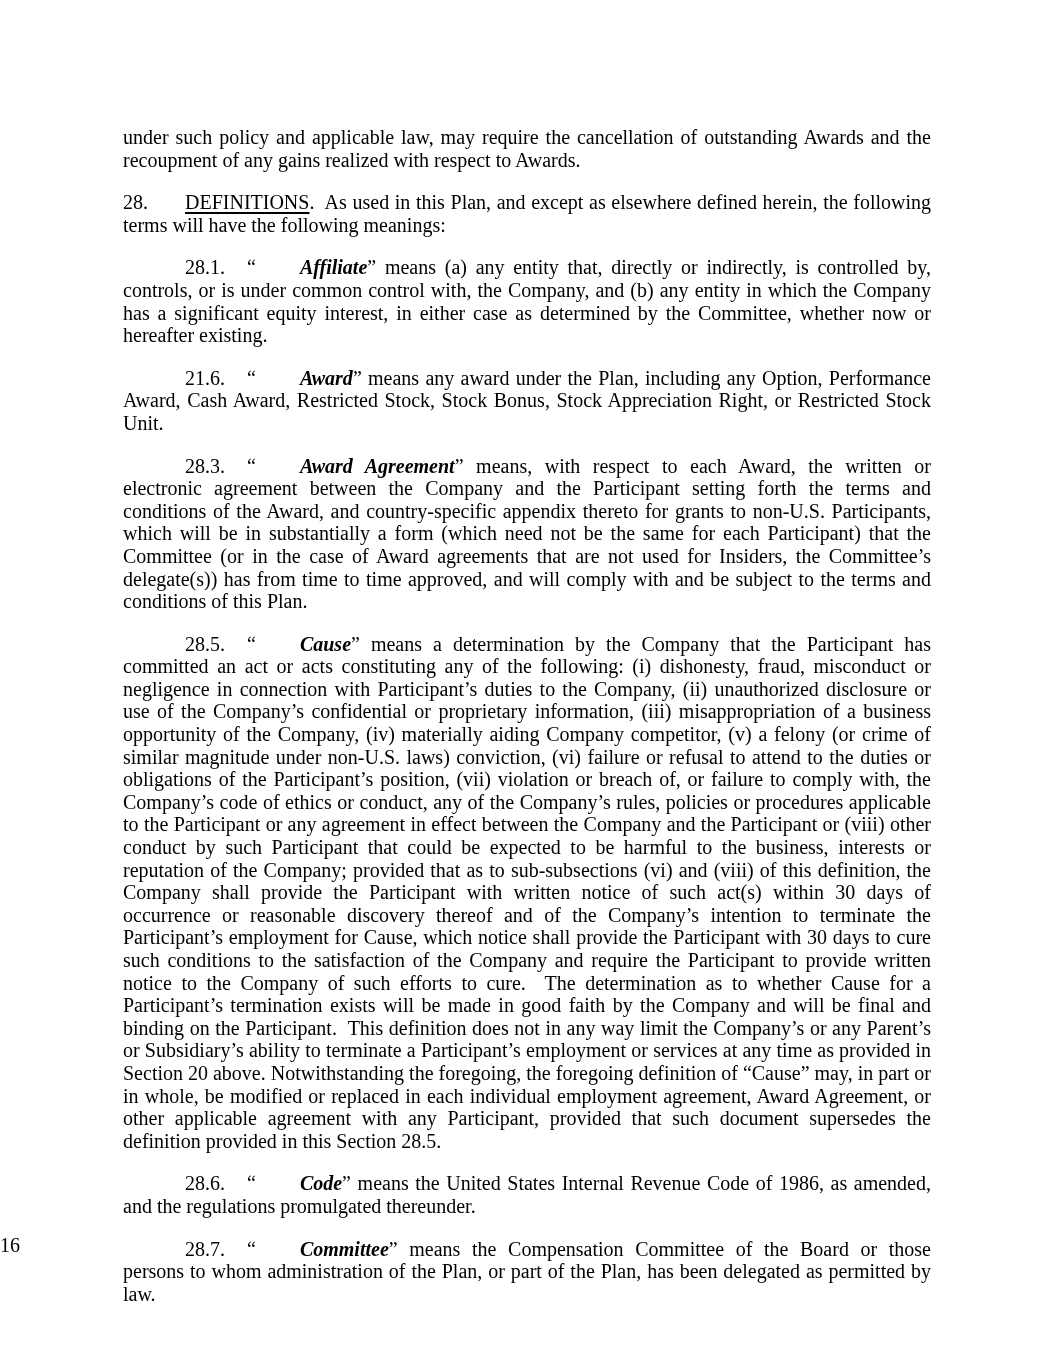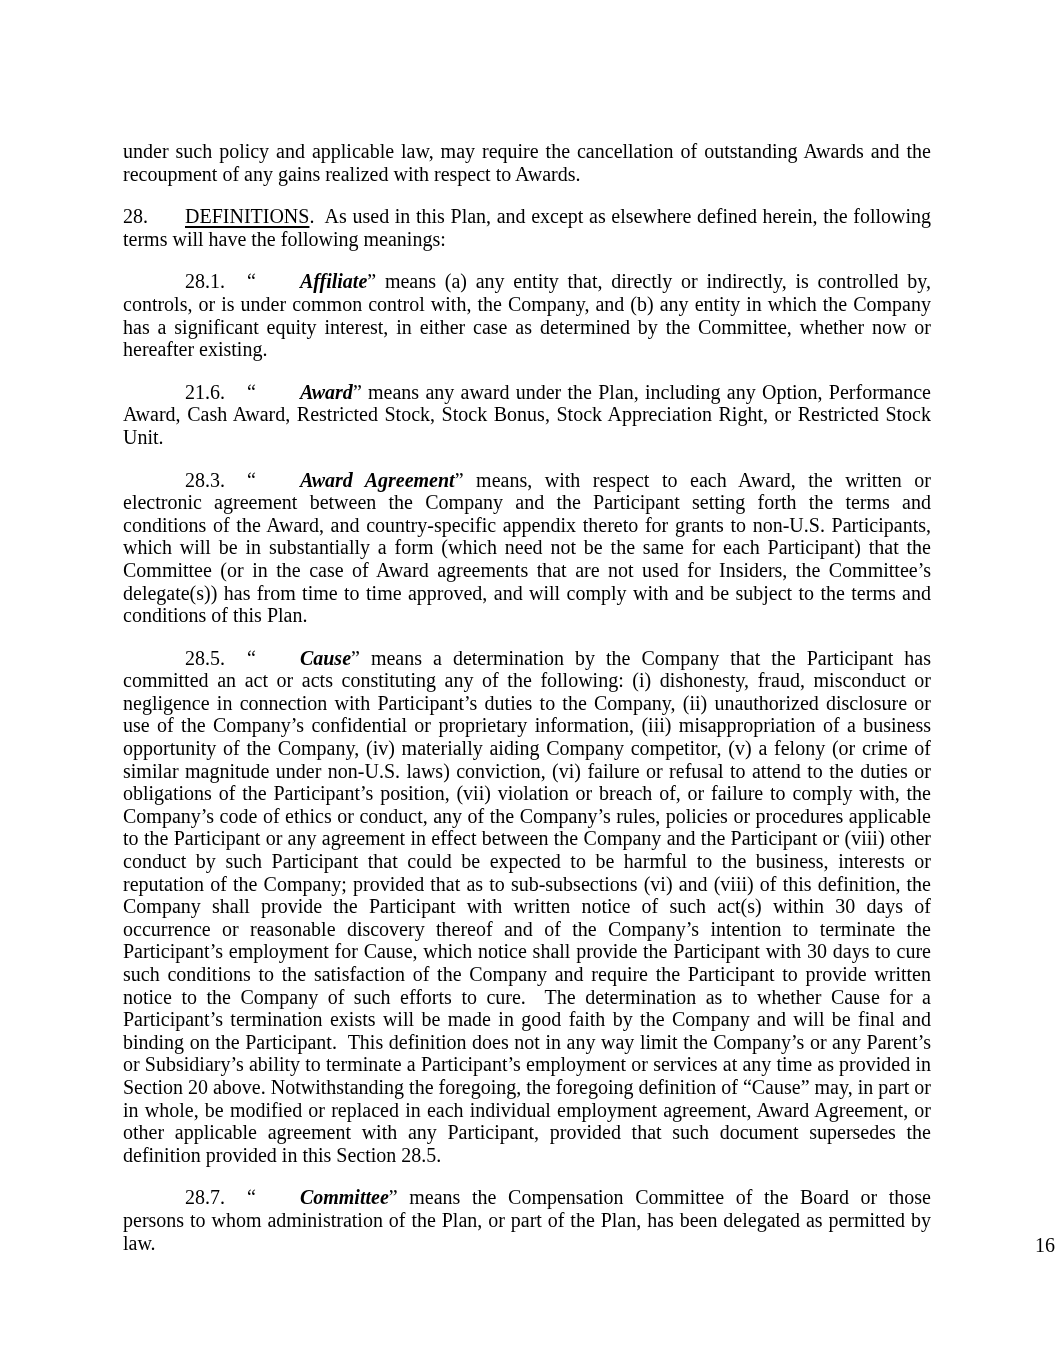--- a/index.html
+++ b/index.html
@@ -14,21 +14,21 @@
     background: #ffffff;
     color: #000000;
     font-family: "Liberation Serif", "DejaVu Serif", serif;
     font-size: 20px;
     line-height: 22.6px;
     overflow: hidden;
     box-sizing: border-box;
   }
   .content {
     position: absolute;
-    top: 140px;
+    top: 126px;
     left: 123px;
     width: 808px;
   }
   .para {
     margin: 0 0 20px 0;
     text-align: justify;
   }
   .def {
     text-indent: 62px;
   }
@@ -47,21 +47,21 @@
   .term {
     font-weight: bold;
     font-style: italic;
     margin-left: 44px;
   }
   .page-num {
     position: absolute;
     top: 1234px;
     left: 0;
     width: 100%;
-    text-align: right;
+    text-align: left;
   }
 </style>
 </head>
 <body>
 
 <div class="page">
   <div class="content">
 
     <p class="para"><span>under such policy and applicable law, may require the cancellation of outstanding Awards and the recoupment of any gains realized with respect to Awards.</span></p>
 
@@ -69,20 +69,21 @@
 
     <p class="para def"><span class="num">28.1.</span><span class="q">“</span><span class="term">Affiliate</span><span class="q">”</span><span> means (a) any entity that, directly or indirectly, is controlled by, controls, or is under common control with, the Company, and (b) any entity in which the Company has a significant equity interest, in either case as determined by the Committee, whether now or hereafter existing.</span></p>
 
     <p class="para def"><span class="num">21.6.</span><span class="q">“</span><span class="term">Award</span><span class="q">”</span><span> means any award under the Plan, including any Option, Performance Award, Cash Award, Restricted Stock, Stock Bonus, Stock Appreciation Right, or Restricted Stock Unit.</span></p>
 
     <p class="para def"><span class="num">28.3.</span><span class="q">“</span><span class="term">Award Agreement</span><span class="q">”</span><span> means, with respect to each Award, the written or electronic agreement between the Company and the Participant setting forth the terms and conditions of the Award, and country-specific appendix thereto for grants to non-U.S. Participants, which will be in substantially a form (which need not be the same for each Participant) that the Committee (or in the case of Award agreements that are not used for Insiders, the Committee’s delegate(s)) has from time to time approved, and will comply with and be subject to the terms and conditions of this Plan.</span></p>
 
 
     <p class="para def"><span class="num">28.5.</span><span class="q">“</span><span class="term">Cause</span><span class="q">”</span><span> means a determination by the Company that the Participant has committed an act or acts constituting any of the following: (i) dishonesty, fraud, misconduct or negligence in connection with Participant’s duties to the Company, (ii) unauthorized disclosure or use of the Company’s confidential or proprietary information, (iii) misappropriation of a business opportunity of the Company, (iv) materially aiding Company competitor, (v) a felony (or crime of similar magnitude under non-U.S. laws) conviction, (vi) failure or refusal to attend to the duties or obligations of the Participant’s position, (vii) violation or breach of, or failure to comply with, the Company’s code of ethics or conduct, any of the Company’s rules, policies or procedures applicable to the Participant or any agreement in effect between the Company and the Participant or (viii) other conduct by such Participant that could be expected to be harmful to the business, interests or reputation of the Company; provided that as to sub-subsections (vi) and (viii) of this definition, the Company shall provide the Participant with written notice of such act(s) within 30 days of occurrence or reasonable discovery thereof and of the Company’s intention to terminate the Participant’s employment for Cause, which notice shall provide the Participant with 30 days to cure such conditions to the satisfaction of the Company and require the Participant to provide written notice to the Company of such efforts to cure.&nbsp; The determination as to whether Cause for a Participant’s termination exists will be made in good faith by the Company and will be final and binding on the Participant.&nbsp; This definition does not in any way limit the Company’s or any Parent’s or Subsidiary’s ability to terminate a Participant’s employment or services at any time as provided in Section 20 above. Notwithstanding the foregoing, the foregoing definition of “Cause” may, in part or in whole, be modified or replaced in each individual employment agreement, Award Agreement, or other applicable agreement with any Participant, provided that such document supersedes the definition provided in this Section 28.5.</span></p>
 
+    <p class="para def"><span class="num">28.6.</span><span class="q">“</span><span class="term">Code</span><span class="q">”</span><span> means the United States Internal Revenue Code of 1986, as amended, and the regulations promulgated thereunder.</span></p>
 
     <p class="para def"><span class="num">28.7.</span><span class="q">“</span><span class="term">Committee</span><span class="q">”</span><span> means the Compensation Committee of the Board or those persons to whom administration of the Plan, or part of the Plan, has been delegated as permitted by law.</span></p>
 
 
   </div>
 
   <div class="page-num">16</div>
 </div>
 
 </body></html>

